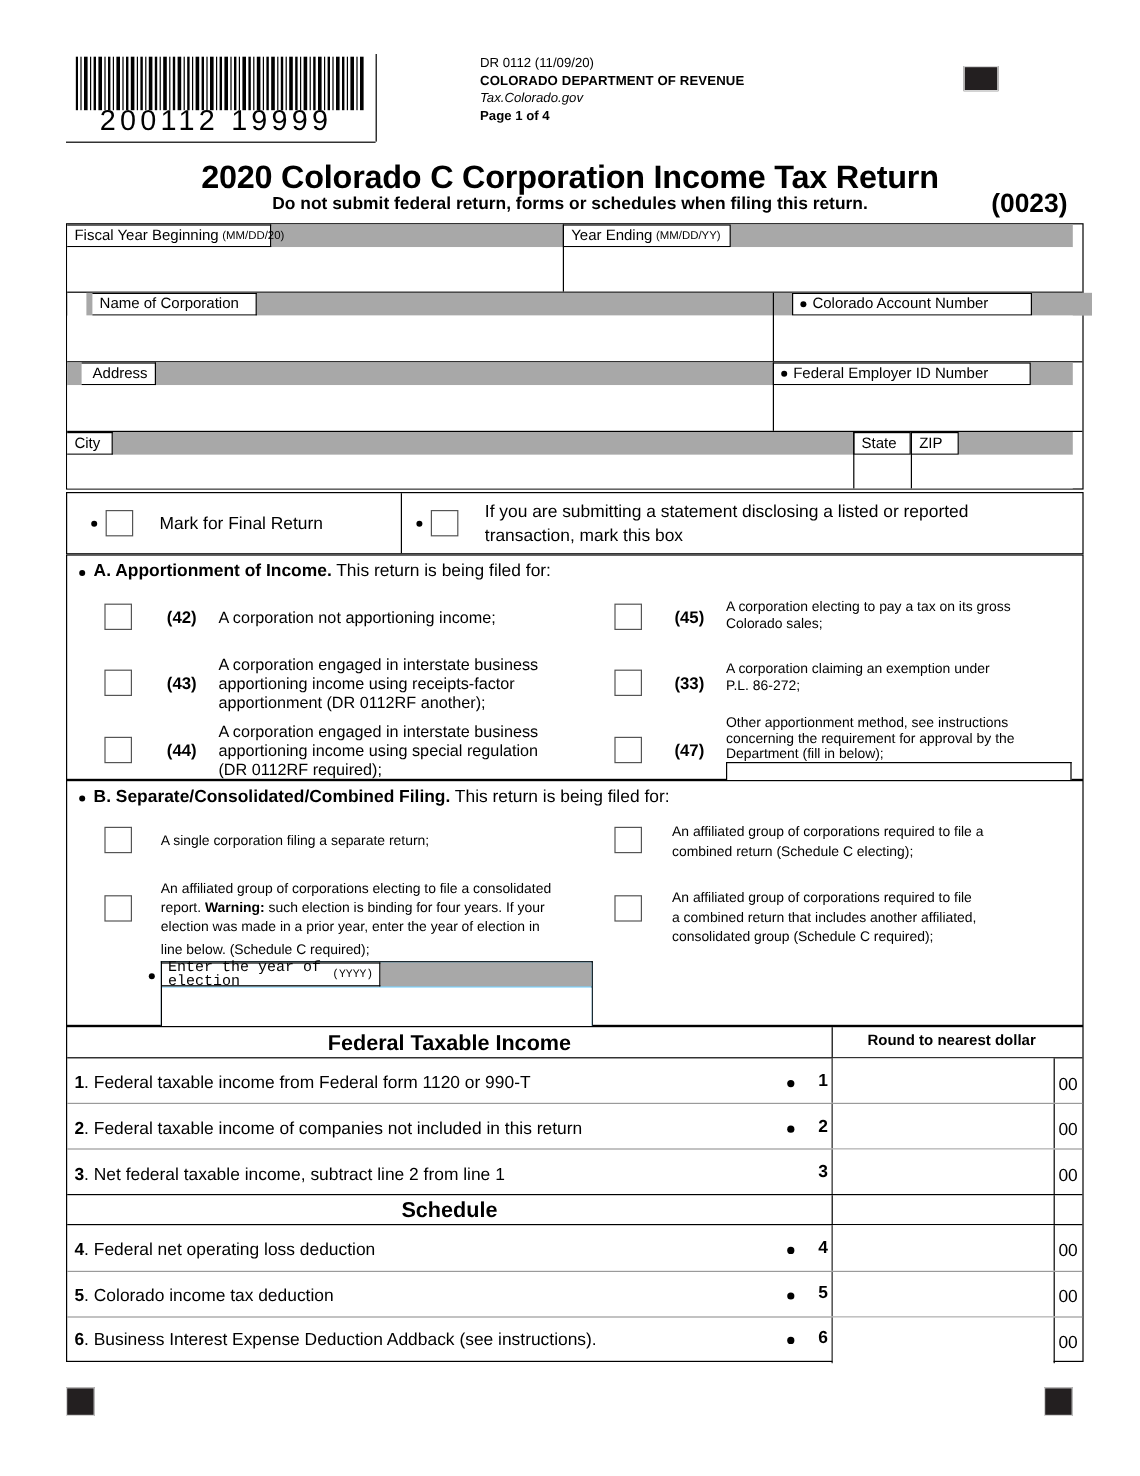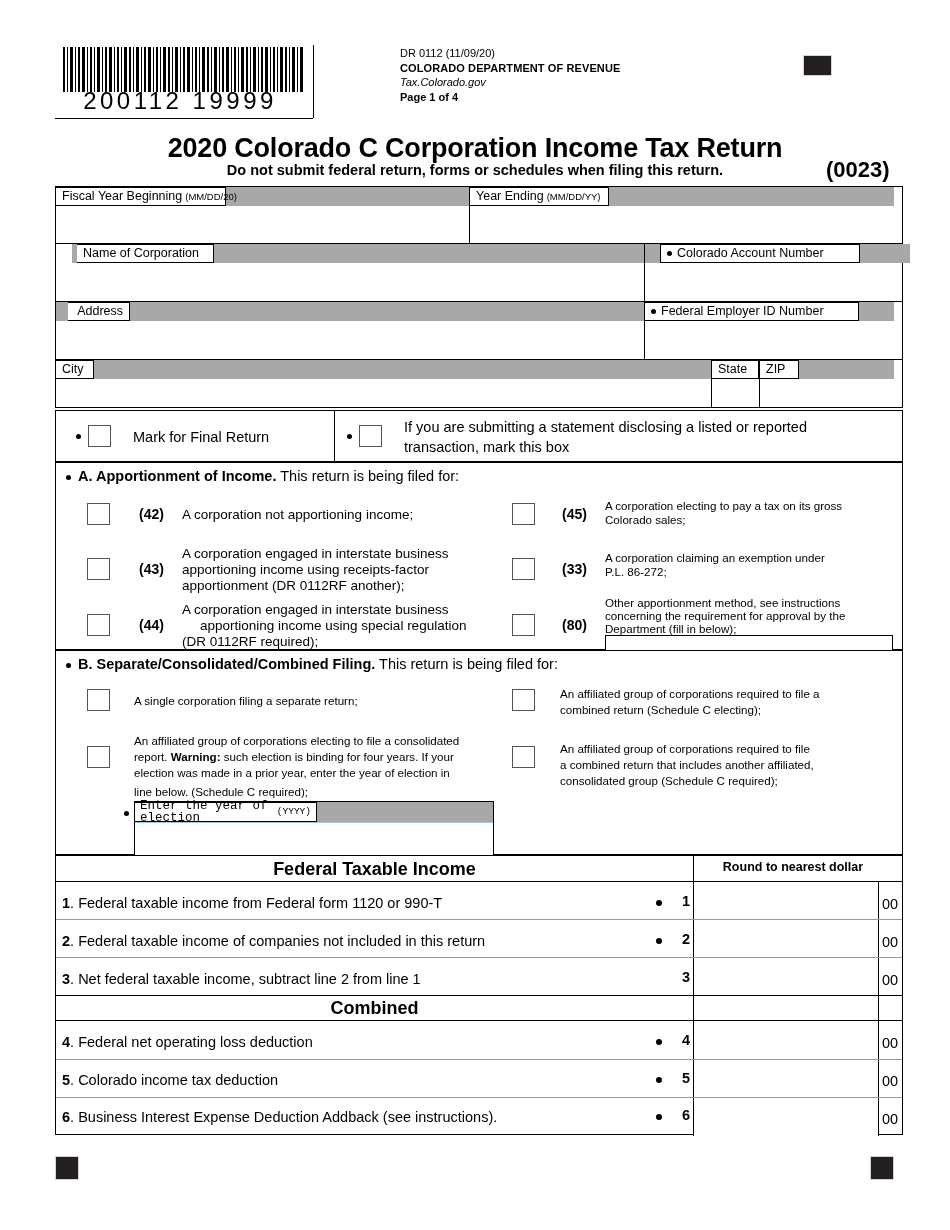--- a/index.html
+++ b/index.html
@@ -288,35 +288,35 @@
 
     <div class="cbx" style="left:31px; top:95px;"></div>
     <div class="num-lbl" style="left:83px; top:98px;">(43)</div>
     <div class="txt" style="left:126px; top:83px;">A corporation engaged in interstate business</div>
     <div class="txt" style="left:126px; top:99px;">apportioning income using receipts-factor</div>
     <div class="txt" style="left:126px; top:115px;">apportionment (DR 0112RF another);</div>
 
     <div class="cbx" style="left:31px; top:151px;"></div>
     <div class="num-lbl" style="left:83px; top:154px;">(44)</div>
     <div class="txt" style="left:126px; top:139px;">A corporation engaged in interstate business</div>
-    <div class="txt" style="left:126px; top:155px;margin-left:18px;">apportioning income using special regulation</div>
+    <div class="txt" style="left:126px; top:155px;">apportioning income using special regulation</div>
     <div class="txt" style="left:126px; top:171px;">(DR 0112RF required);</div>
 
     <div class="cbx" style="left:456px; top:40px;"></div>
     <div class="num-lbl" style="left:506px; top:43px;">(45)</div>
     <div class="txt-s" style="left:549px; top:36px;">A corporation electing to pay a tax on its gross</div>
     <div class="txt-s" style="left:549px; top:50px;">Colorado sales;</div>
 
     <div class="cbx" style="left:456px; top:95px;"></div>
     <div class="num-lbl" style="left:506px; top:98px;">(33)</div>
     <div class="txt-s" style="left:549px; top:88px;">A corporation claiming an exemption under</div>
     <div class="txt-s" style="left:549px; top:102px;">P.L. 86-272;</div>
 
     <div class="cbx" style="left:456px; top:151px;"></div>
-    <div class="num-lbl" style="left:506px; top:154px;">(80)</div>
+    <div class="num-lbl" style="left:506px; top:154px;">(47)</div>
     <div class="txt-s" style="left:549px; top:133px;">Other apportionment method, see instructions</div>
     <div class="txt-s" style="left:549px; top:146px;">concerning the requirement for approval by the</div>
     <div class="txt-s" style="left:549px; top:159px;">Department (fill in below);</div>
     <div style="position:absolute; left:549px; top:172px; width:288px; height:16px; background:#fff; border:1.2px solid #000; border-bottom:none;"></div>
   </div>
 
   <div class="frame" style="top:650px; height:205px;">
     <div class="bullet-abs" style="left:10px; top:12px;"></div>
     <div class="sec-head" style="left:22px; top:5px;">
       <b>B. Separate/Consolidated/Combined Filing.</b><span> This return is being filed for:</span>
@@ -388,21 +388,21 @@
       <b>3</b><span>.&nbsp;</span><span>Net federal taxable income, subtract line 2 from line 1</span>
     </div>
     <div class="line-no" style="left:612px; top:113px; width:22px;">3</div>
     <div class="vline" style="left:637px; top:102px; height:37px;"></div>
     <div style="position:absolute; left:638px; top:102px; width:184px; height:37px; background:#fff;"></div>
     <div class="vline" style="left:822px; top:102px; height:37px;"></div>
     <div class="cents" style="left:826px; top:116px;">00</div>
     <div class="hline" style="top:139px;"></div>
 
     <div style="position:absolute; left:0; top:140px; width:837px; height:24px;">
-      <div class="band-title" style="top:2px; width:637px;">Combined</div>
+      <div class="band-title" style="top:2px; width:637px;">Schedule</div>
     </div>
     <div class="vline" style="left:637px; top:140px; height:24px;"></div>
     <div class="vline" style="left:822px; top:140px; height:24px;"></div>
     <div class="hline" style="top:164px;"></div>
 
     <div class="line-txt" style="left:6px; top:178px;">
       <b>4</b><span>.&nbsp;</span><span>Federal net operating loss deduction</span>
     </div>
     <div class="bullet-abs" style="left:600px; top:183px; width:6px; height:6px;"></div>
     <div class="line-no" style="left:612px; top:176px; width:22px;">4</div>

